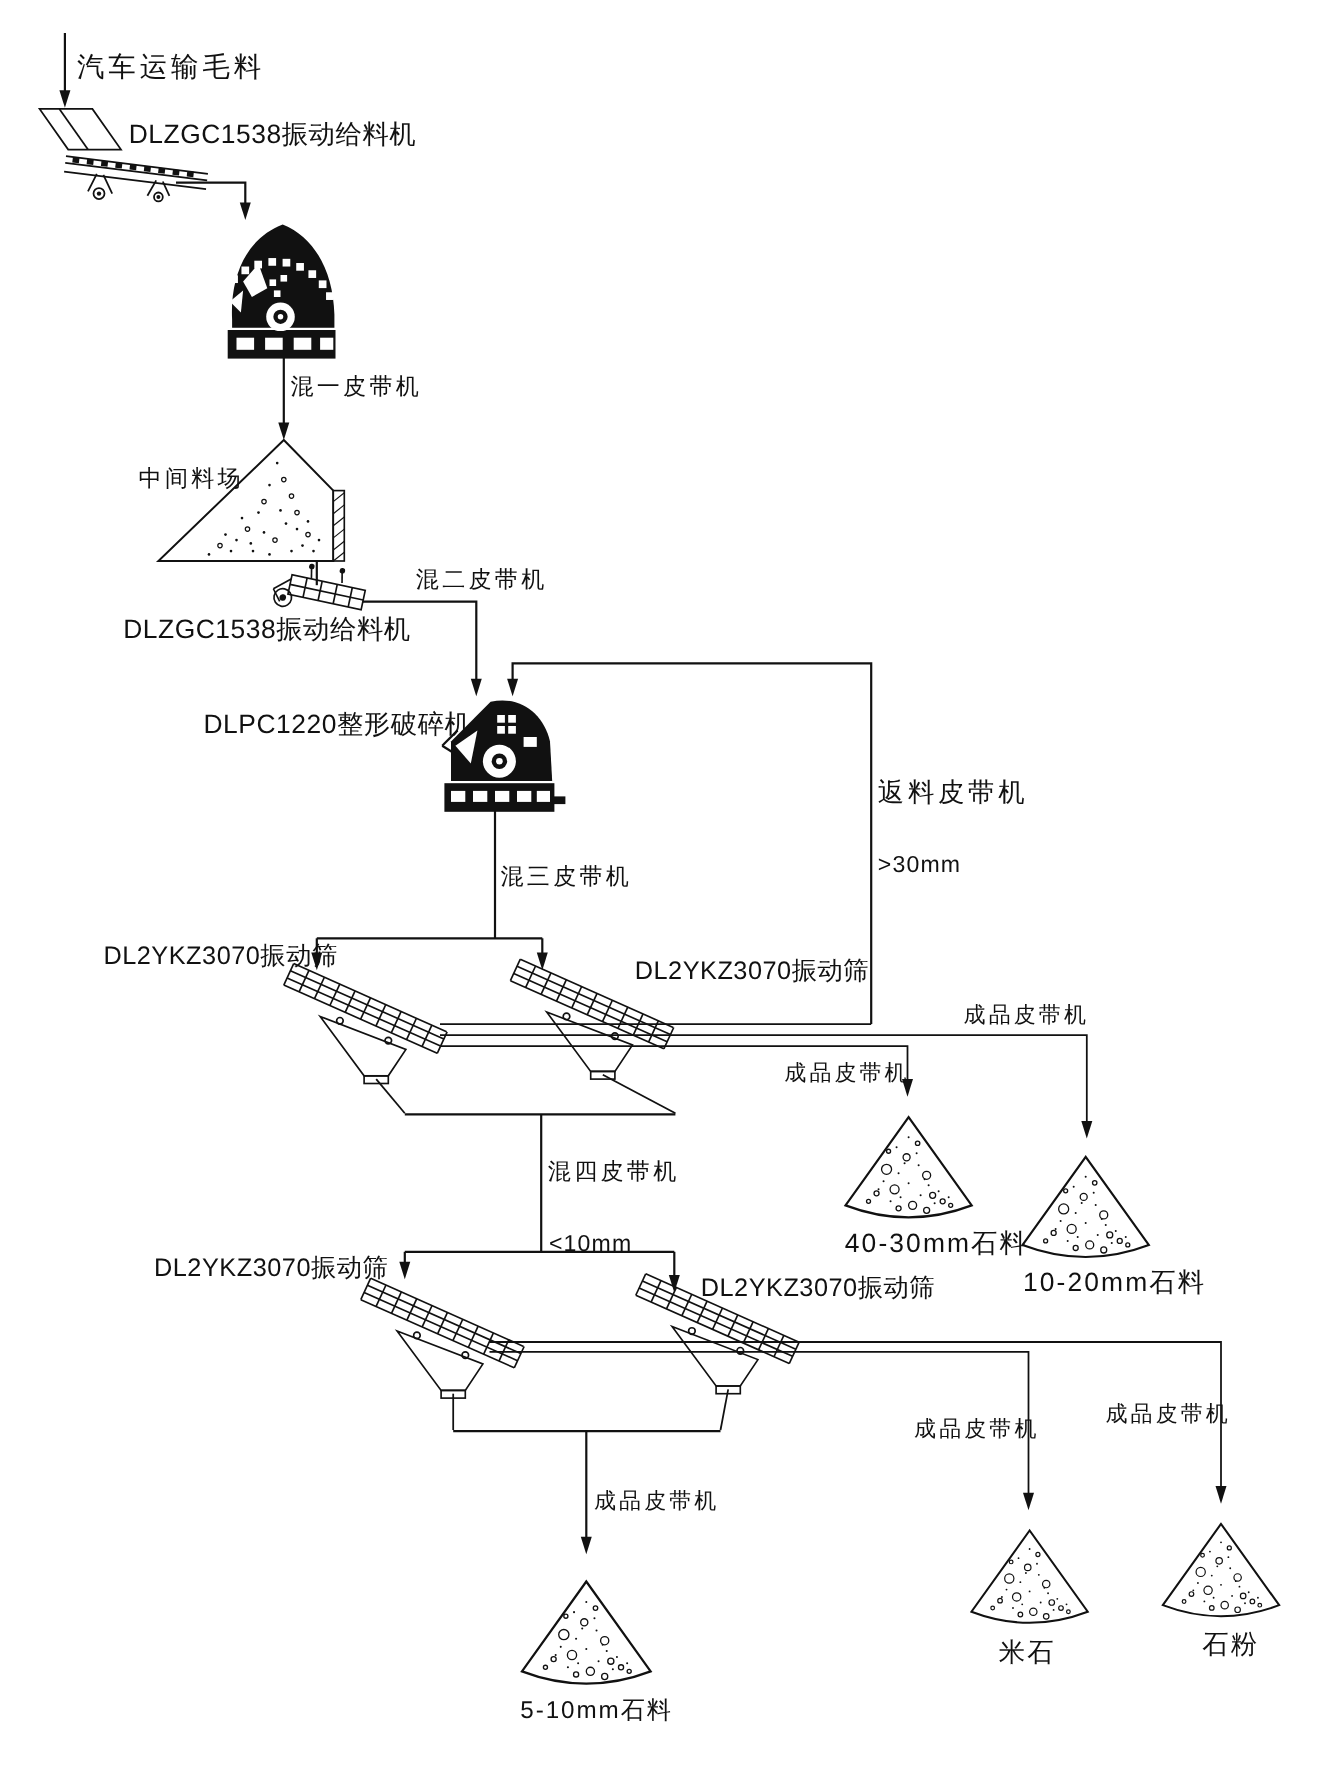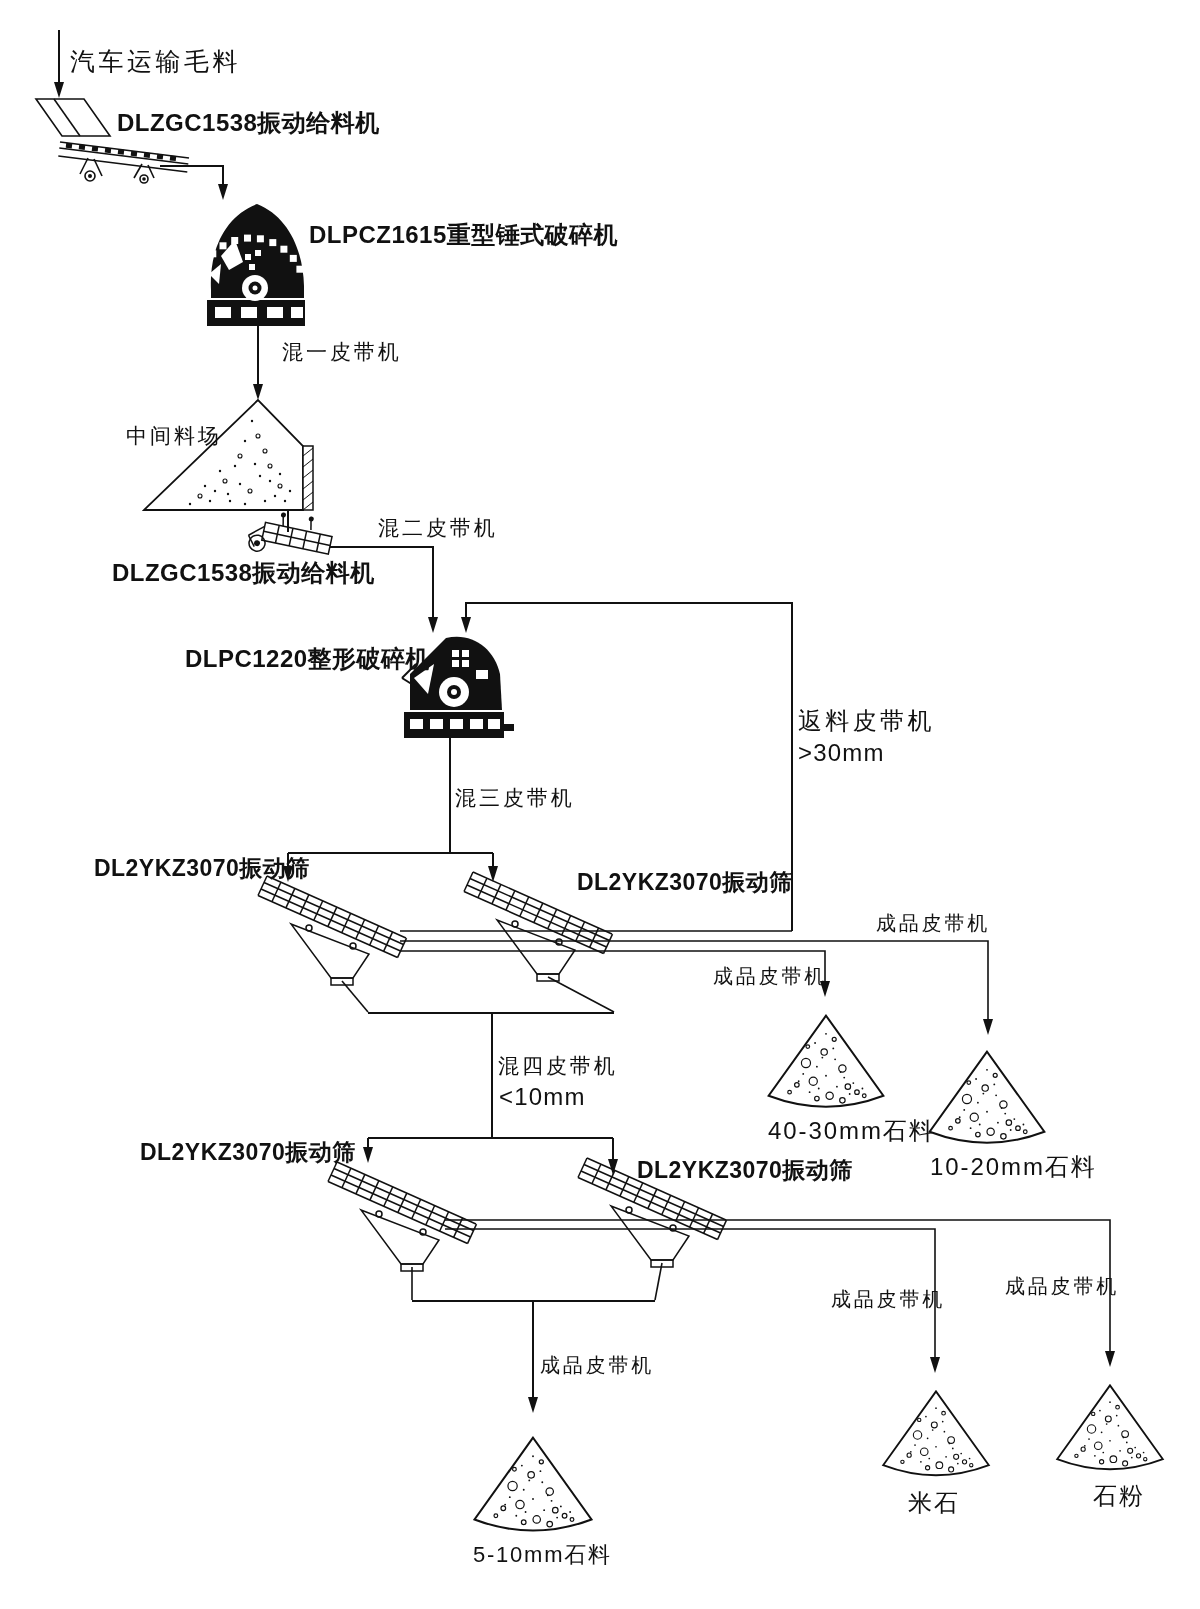--- a/index.html
+++ b/index.html
@@ -1,21 +1,21 @@
 <!DOCTYPE html>
 <html><head>
 <meta charset="utf-8">
 <style>
   html,body{margin:0;padding:0;background:#ffffff;}
   #canvas{position:relative;width:1200px;height:1609px;background:#ffffff;overflow:hidden;
           font-family:"Liberation Sans", sans-serif;color:#111;}
   .lbl{position:absolute;white-space:nowrap;color:#111;line-height:1.1;}
-  .machine{font-weight:bold;font-size:24px;letter-spacing:0.02em;}
+  .machine{font-weight:normal;font-size:24px;letter-spacing:0.02em;}
   .belt{font-size:21px;letter-spacing:0.14em;}
-  .size{font-size:24px;letter-spacing:0.05em;}
+  .size{font-size:21px;letter-spacing:0.05em;margin-top:35px;}
   .pilelbl{font-size:24px;letter-spacing:0.08em;}
   .icon{position:absolute;}
   svg{display:block;overflow:visible;}
 </style>
 </head>
 <body>
 
 <div id="canvas">
 
   <svg width="0" height="0" aria-hidden="true">
@@ -306,22 +306,21 @@
     </svg>
   <svg class="icon" style="left:876px;top:1388px" width="120" height="94" viewBox="0 0 140 112">
       <use href="#pile-sym"></use>
     </svg>
   <svg class="icon" style="left:1050px;top:1382px" width="120" height="94" viewBox="0 0 140 112">
       <use href="#pile-sym"></use>
     </svg>
 
   <div class="lbl belt" style="left:70px;top:48px;font-size:25px">汽车运输毛料</div>
   <div class="lbl machine" style="left:117px;top:110px">DLZGC1538振动给料机</div>
-  <div class="lbl machine" style="left:309px;top:222px">DLPCZ1615重型锤式破碎机</div>
-  <div class="lbl belt" style="left:282px;top:340px">混一皮带机</div>
+  <div class="lbl belt" style="left:264px;top:340px">混一皮带机</div>
   <div class="lbl belt" style="left:126px;top:424px">中间料场</div>
   <div class="lbl machine" style="left:112px;top:560px">DLZGC1538振动给料机</div>
   <div class="lbl belt" style="left:378px;top:516px">混二皮带机</div>
   <div class="lbl machine" style="left:185px;top:646px">DLPC1220整形破碎机</div>
   <div class="lbl belt" style="left:798px;top:708px;font-size:24px">返料皮带机</div>
   <div class="lbl size" style="left:798px;top:740px">&gt;30mm</div>
   <div class="lbl belt" style="left:455px;top:786px">混三皮带机</div>
   <div class="lbl machine" style="left:94px;top:856px;font-size:23px">DL2YKZ3070振动筛</div>
   <div class="lbl machine" style="left:577px;top:870px;font-size:23px">DL2YKZ3070振动筛</div>
   <div class="lbl belt" style="left:876px;top:912px;font-size:20px">成品皮带机</div>

